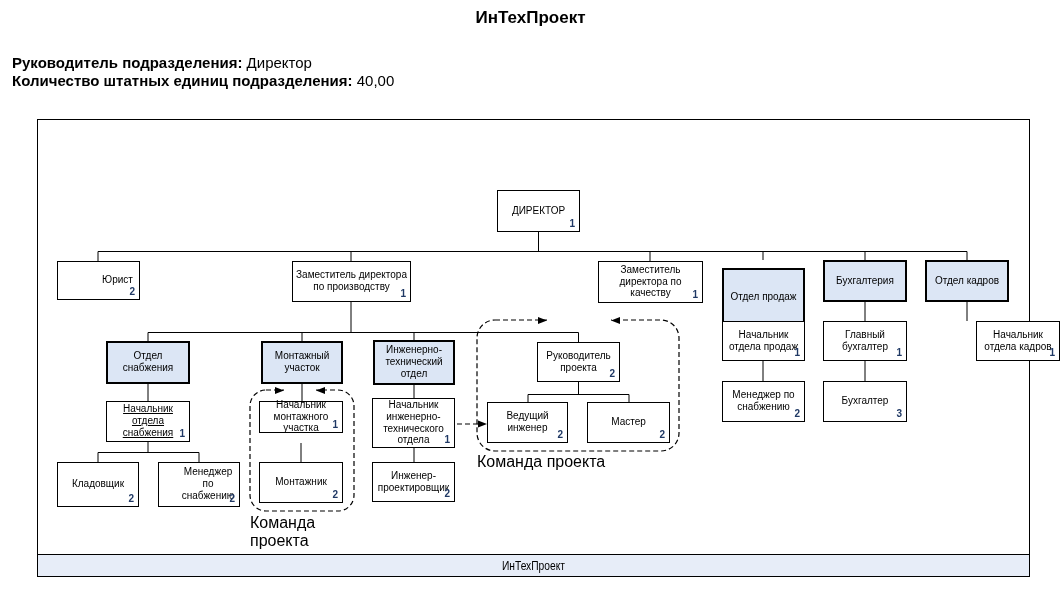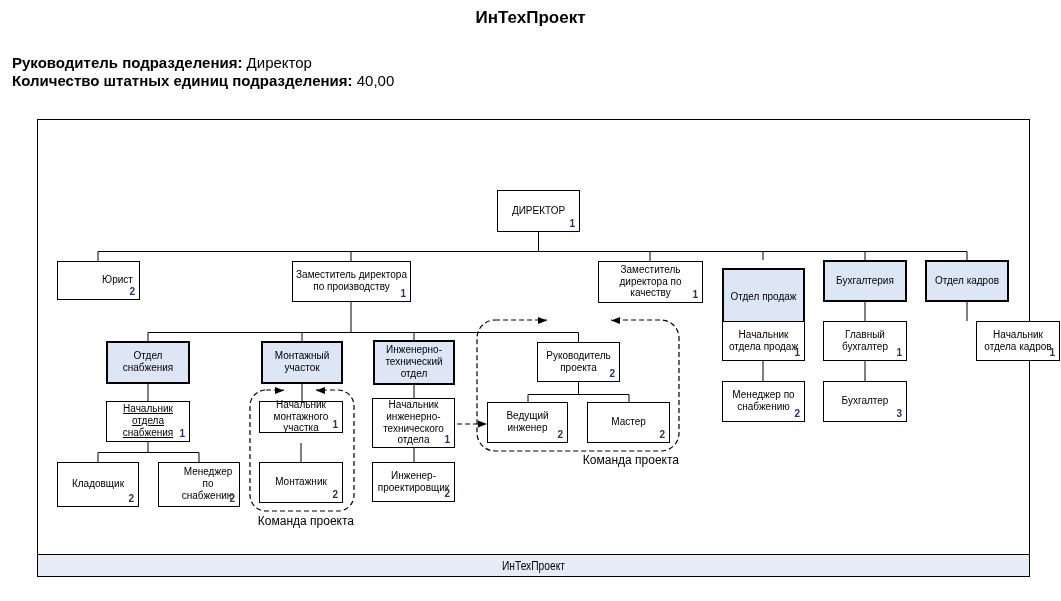--- a/index.html
+++ b/index.html
@@ -10,21 +10,21 @@
   .hline b{font-weight:bold;}
   .frame{position:absolute;left:37px;top:119px;width:993px;height:458px;border:1px solid #000;box-sizing:border-box;}
   .footerband{position:absolute;left:0;right:0;bottom:0;height:21px;border-top:1px solid #000;background:var(--footer-fill,#e7edf8);display:flex;align-items:center;justify-content:center;font-size:12.5px;}
   .footerband span{display:inline-block;transform:scaleX(.82);}
   .node{position:absolute;border:1px solid #000;background:#fff;box-sizing:border-box;
         display:flex;align-items:center;justify-content:center;text-align:center;
         font-size:10px;line-height:1.18;padding:2px 2px 3px 2px;}
   .node .nlabel{display:block;}
   .node .ncount{position:absolute;right:4px;bottom:1px;font-size:10px;color:var(--count-color,#1f3864);font-weight:bold;}
   .dept{border-width:2px;background:var(--dept-fill,#dce6f5);}
-  .teamlabel{position:absolute;text-align:right;font-size:12px;}
+  .teamlabel{position:absolute;text-align:left;font-size:16px;}
   svg.connectors{position:absolute;left:0;top:0;pointer-events:none;}
 </style>
 </head>
 <body>
 
 <div class="page">
 
   <div class="title">ИнТехПроект</div>
 
   <div class="hline" style="top:54px;">

